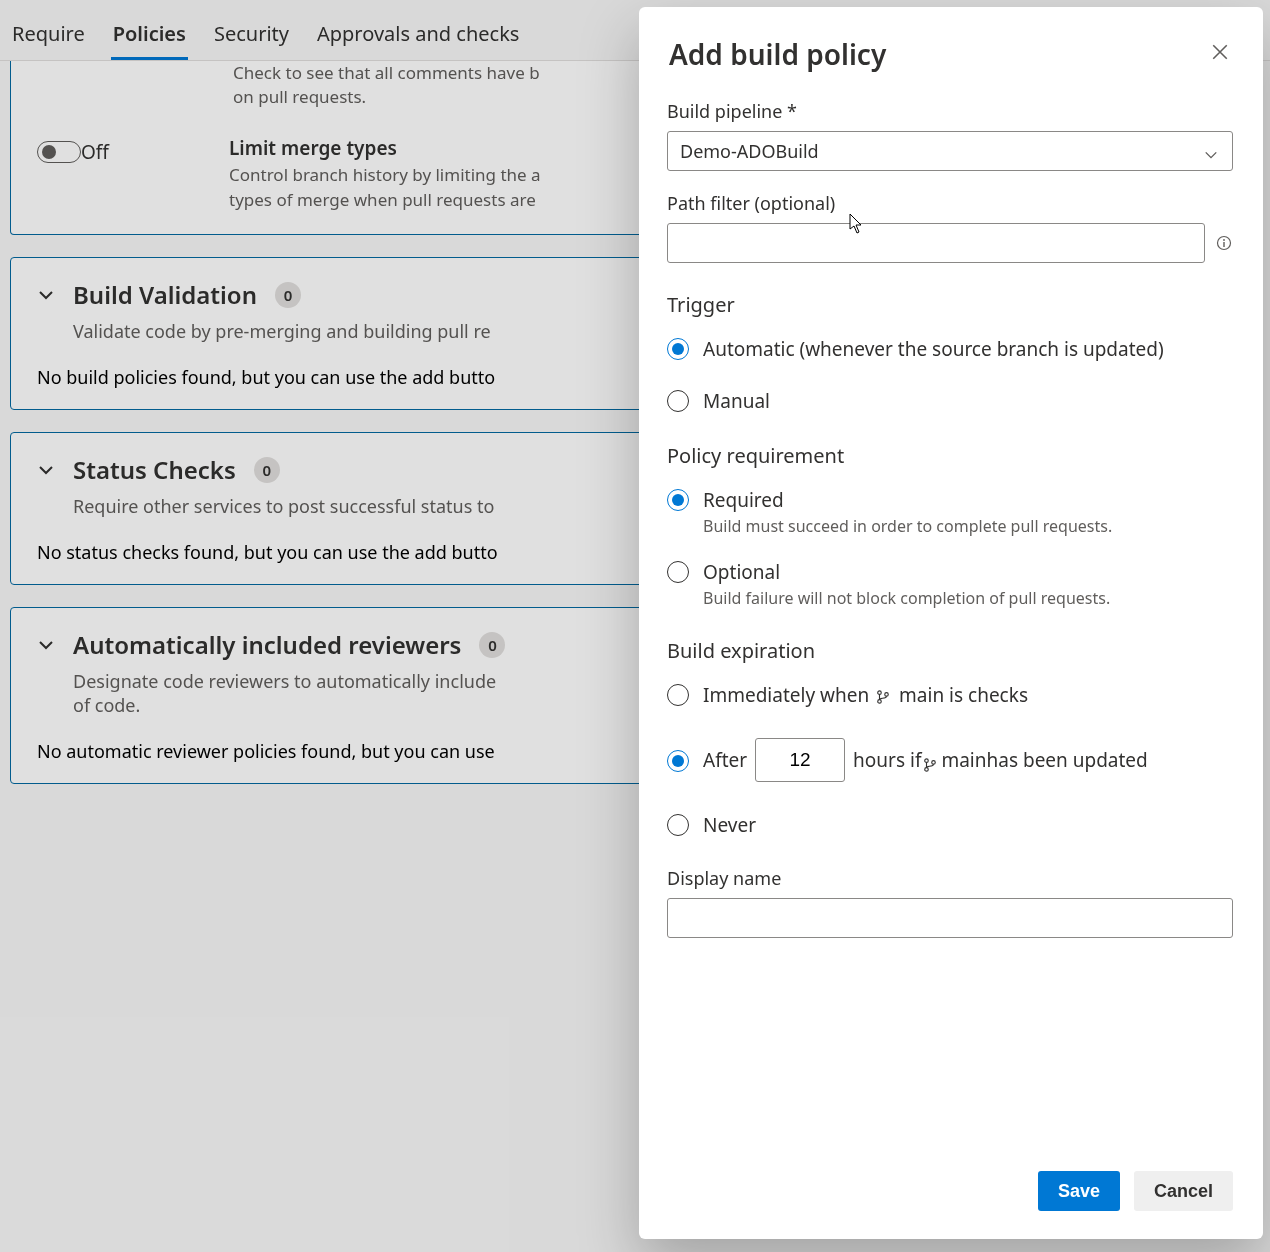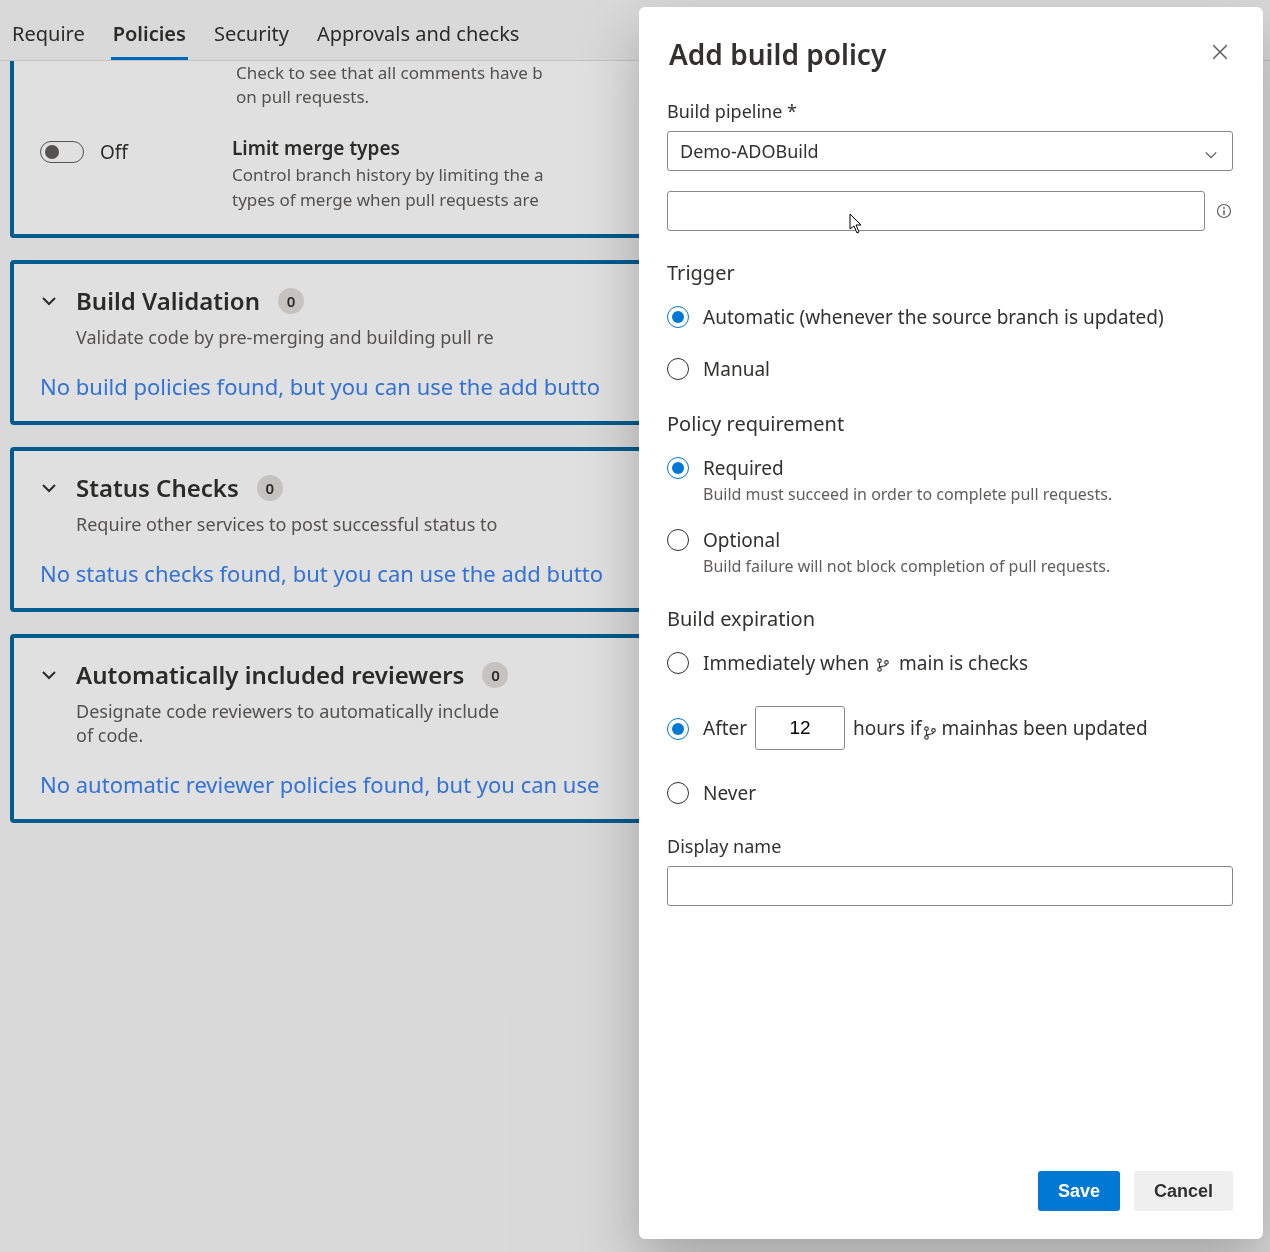--- a/index.html
+++ b/index.html
@@ -6,37 +6,37 @@
   html, body { margin:0; padding:0; font-family:"Segoe UI", -apple-system, system-ui, sans-serif; background:#f8f8f8; color:#323130; }
   .page { width:1270px; height:1252px; position:relative; overflow:hidden; background:#f8f8f8; }
 
   
   .tabs { display:flex; gap:24px; padding:20px 10px 0 10px; border-bottom:1px solid #e1dfdd; }
   .tab { font-size:20px; color:#323130; padding:0 2px 10px 2px; cursor:pointer; }
   .tab.active { font-weight:600; border-bottom:3px solid #0078d4; color:#323130; }
 
   .content { padding:0 10px 40px 10px; }
 
-  .card { background:#ffffff; border:4px solid #0369a1; border-radius:4px; margin-top:22px; padding:20px 26px; }
+  .card { background:#ffffff; border:1px solid #0369a1; border-radius:4px; margin-top:22px; padding:20px 26px; }
   .card.cut { margin-top:0; border-top:none; border-top-left-radius:0; border-top-right-radius:0; padding-top:0; padding-bottom:22px; }
   .card .row-item { display:flex; align-items:flex-start; gap:22px; }
   .partial-text { color:#605e5c; font-size:17px; line-height:1.4; margin-left:196px; }
-  .row-toggle { display:flex; align-items:center; gap:16px; min-width:170px; margin-top:4px; }
+  .row-toggle { display:flex; align-items:center; min-width:170px; margin-top:4px; }
   .toggle { width:44px; height:22px; border:1px solid #605e5c; border-radius:12px; position:relative; background:#fff; flex:0 0 44px; }
   .toggle .knob { width:14px; height:14px; background:#605e5c; border-radius:50%; position:absolute; top:3px; left:4px; }
   .toggle-label { font-size:19px; color:#323130; }
   .row-body .title { font-size:19px; font-weight:600; }
   .row-body .desc { font-size:17px; color:#605e5c; line-height:1.4; margin-top:2px; max-width:640px; }
 
   .section-header { display:flex; align-items:center; gap:18px; }
   .section-title { font-size:24px; font-weight:600; }
   .chev { width:18px; height:18px; display:flex; align-items:center; justify-content:center; color:#323130; }
   .badge { display:inline-flex; align-items:center; justify-content:center; min-width:26px; height:26px; border-radius:13px; background:#e1dfdd; color:#323130; font-size:15px; font-weight:600; padding:0 6px; }
   .section-sub { font-size:18px; color:#605e5c; margin-top:8px; }
-  .section-empty { font-size:22px; color:#3b82f6; margin-top:22px; }
+  .section-empty { font-size:18px; color:#000000; margin-top:22px; }
 
   
   .scrim { position:absolute; inset:0; background:rgba(0,0,0,0.12); }
   .panel { position:absolute; top:7px; right:7px; bottom:13px; width:624px; background:#ffffff; border-radius:6px; box-shadow:0 25px 60px rgba(0,0,0,0.25); display:flex; flex-direction:column; }
   .panel-header { display:flex; align-items:center; justify-content:space-between; padding:28px 30px 8px 30px; }
   .panel-title { font-size:28px; font-weight:600; }
   .close-x { width:22px; height:22px; color:#605e5c; cursor:pointer; }
   .panel-body { padding:12px 30px 20px 28px; flex:1; overflow:auto; }
   .form-label { font-size:18px; color:#323130; margin-bottom:8px; display:block; }
   .select { width:100%; border:1px solid #8a8886; border-radius:3px; height:40px; display:flex; align-items:center; justify-content:space-between; padding:0 12px; font-size:18px; background:#fff; }
@@ -161,20 +161,21 @@
           <span>Demo-ADOBuild</span>
           <span class="caret">
             <svg viewBox="0 0 16 16" width="14" height="14">
                 <path d="M2 5 L8 11 L14 5" fill="none" stroke="currentColor" stroke-width="1.6"></path>
               </svg>
           </span>
         </div>
       </div>
 
       <div class="field-row">
+        <span class="form-label">Path filter (optional)</span>
         <div class="path-row">
           <input class="input" value="" style="">
           <span class="info-icon">
             <svg viewBox="0 0 16 16" width="16" height="16">
                 <circle cx="8" cy="8" r="6.5" fill="none" stroke="currentColor" stroke-width="1.2"></circle>
                 <circle cx="8" cy="5" r="0.9" fill="currentColor"></circle>
                 <rect x="7.3" y="7" width="1.4" height="5" fill="currentColor"></rect>
               </svg>
           </span>
         </div>

